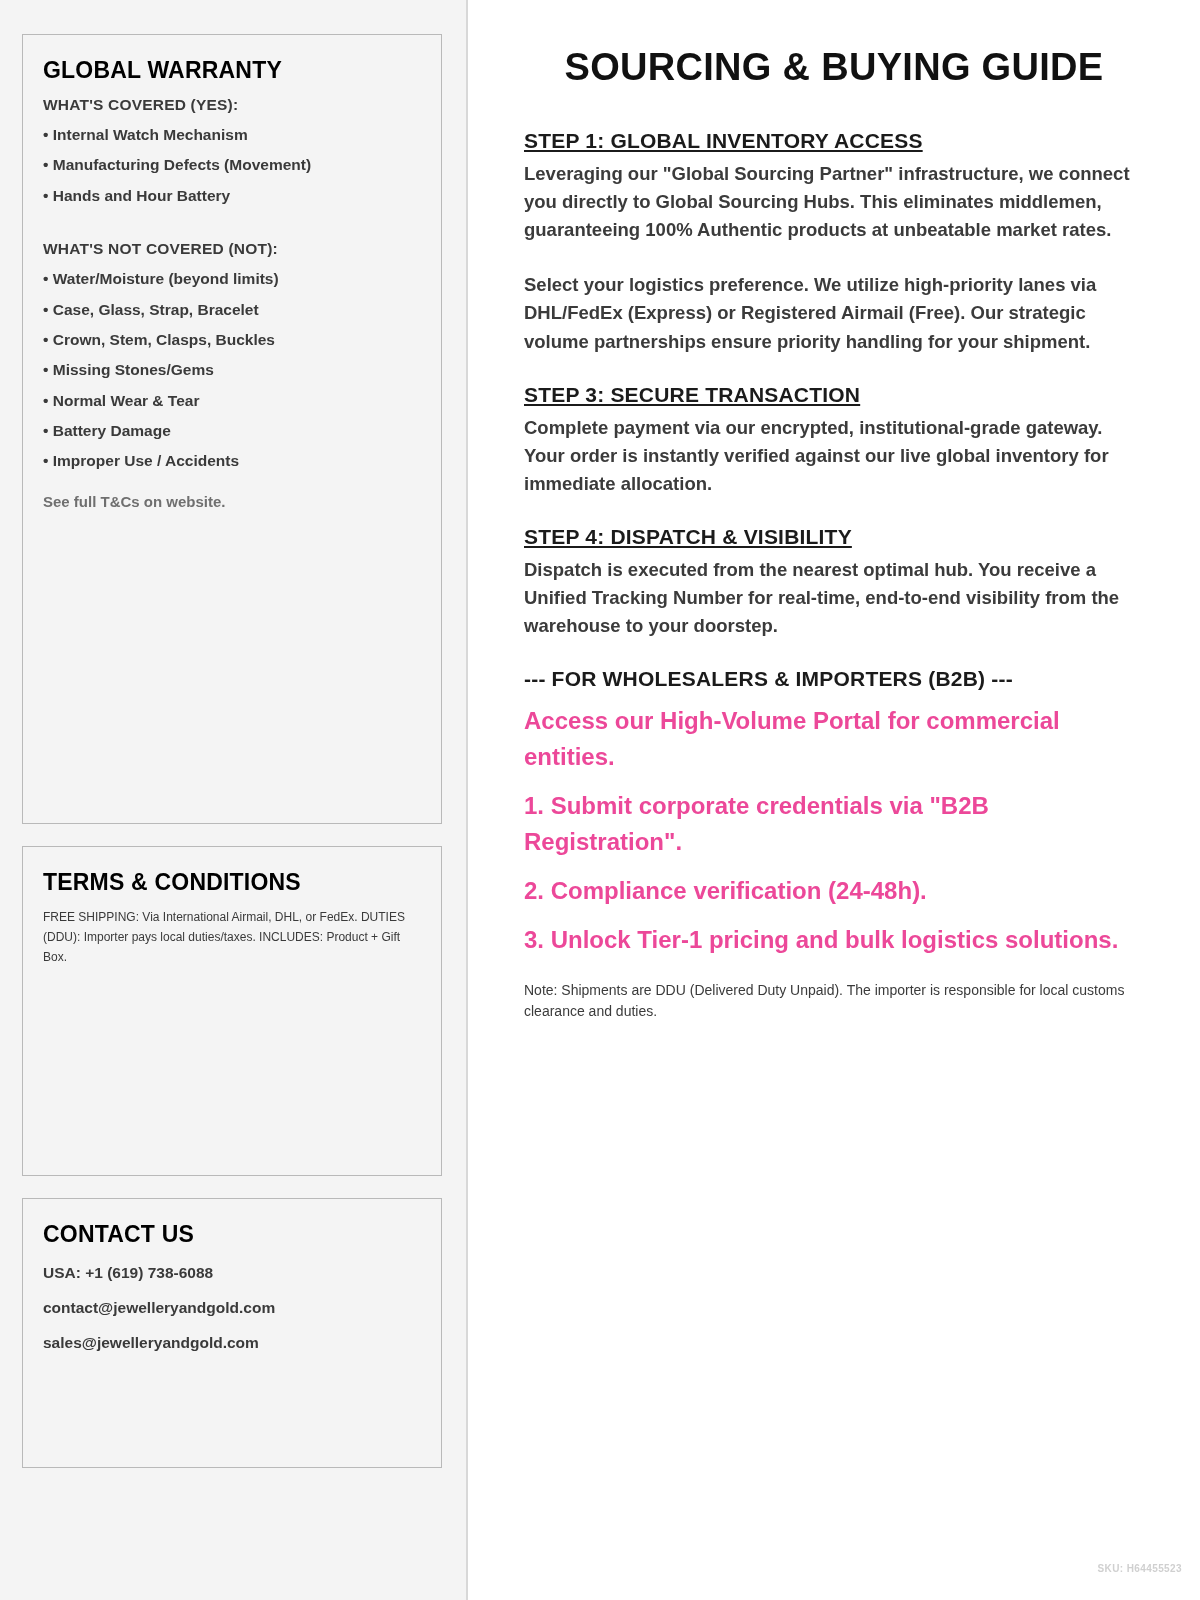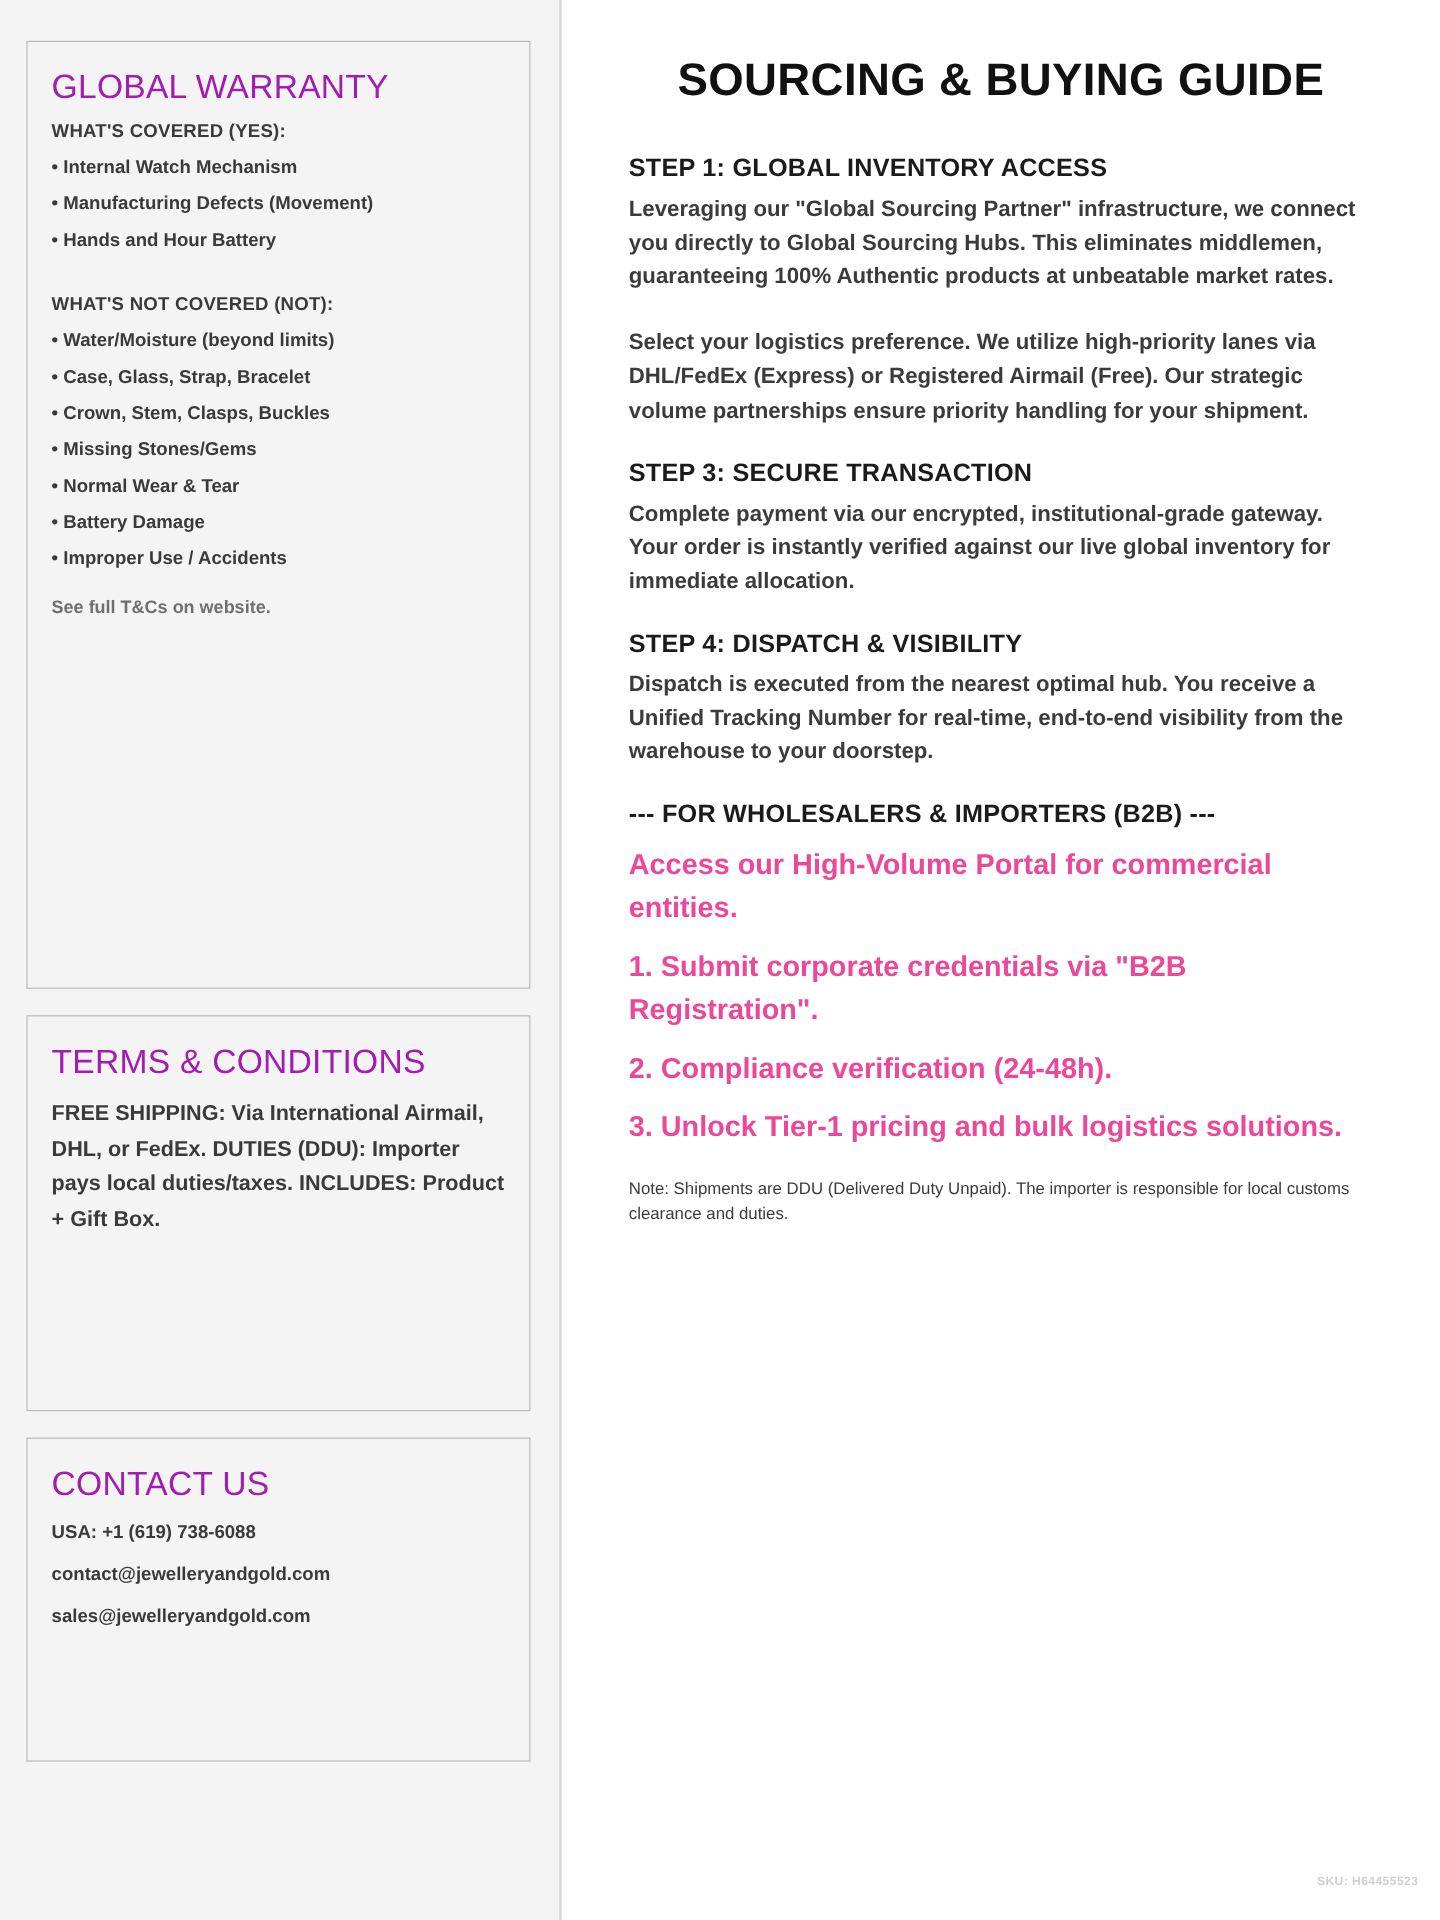--- a/index.html
+++ b/index.html
@@ -37,24 +37,24 @@
     background: #f4f4f4;
     box-sizing: border-box;
     padding: 22px 20px 20px 20px;
   }
   .panel-warranty { height: 790px; }
   .panel-terms { height: 330px; }
   .panel-contact { height: 270px; }
 
   .panel h2 {
     margin: 0 0 12px 0;
-    font-size: 28px;
-    font-weight: normal;
+    font-size: 23px;
+    font-weight: bold;
     letter-spacing: 0.2px;
-    color: #a21caf;
+    color: #000000;
   }
   .sub-head {
     font-size: 15.5px;
     font-weight: bold;
     color: #3a3a3a;
     margin: 0 0 11px 0;
     letter-spacing: .2px;
   }
   .bullet-list {
     list-style: none;
@@ -69,22 +69,22 @@
     line-height: 1.25;
   }
   .spacer-block { height: 24px; }
   .note-line {
     font-size: 15px;
     font-weight: bold;
     color: #6f6f6f;
     margin-top: 22px;
   }
   .terms-body {
-    font-size: 18px;
-    font-weight: bold;
+    font-size: 12px;
+    font-weight: normal;
     color: #3a3a3a;
     line-height: 1.65;
     margin: 0;
   }
   .contact-line {
     font-size: 15.5px;
     font-weight: bold;
     color: #3a3a3a;
     margin-bottom: 17px;
   }
@@ -106,20 +106,21 @@
   }
   .step {
     margin-bottom: 27px;
   }
   .step-title {
     font-size: 21px;
     font-weight: bold;
     color: #1b1b1b;
     margin: 0 0 7px 0;
     letter-spacing: .2px;
+    text-decoration: underline;
   }
   .step-body {
     font-size: 18.5px;
     font-weight: bold;
     color: #3b3b3b;
     line-height: 1.52;
     margin: 0;
   }
   .b2b-title {
     font-size: 21px;

